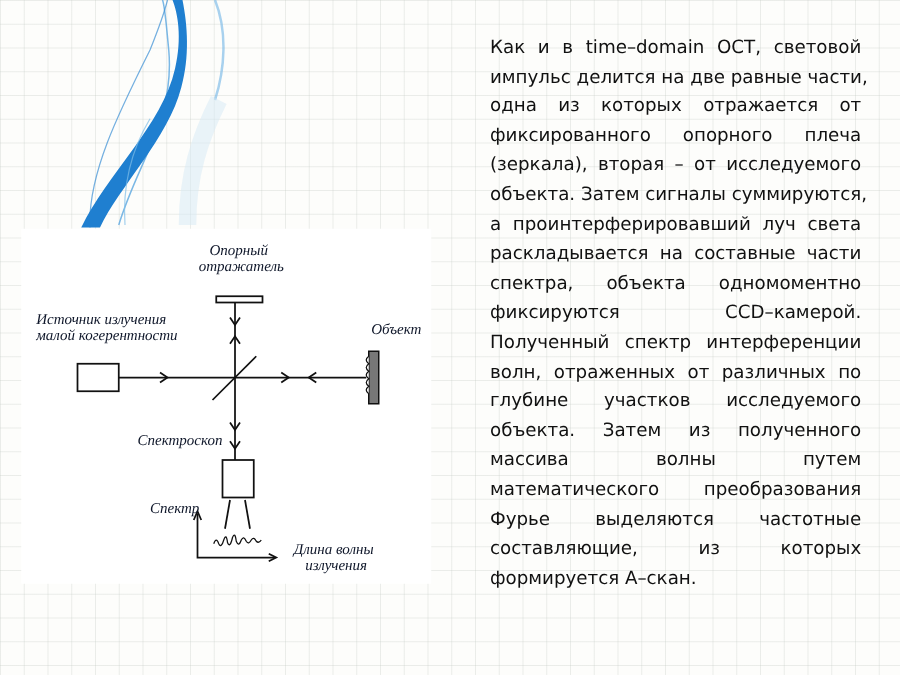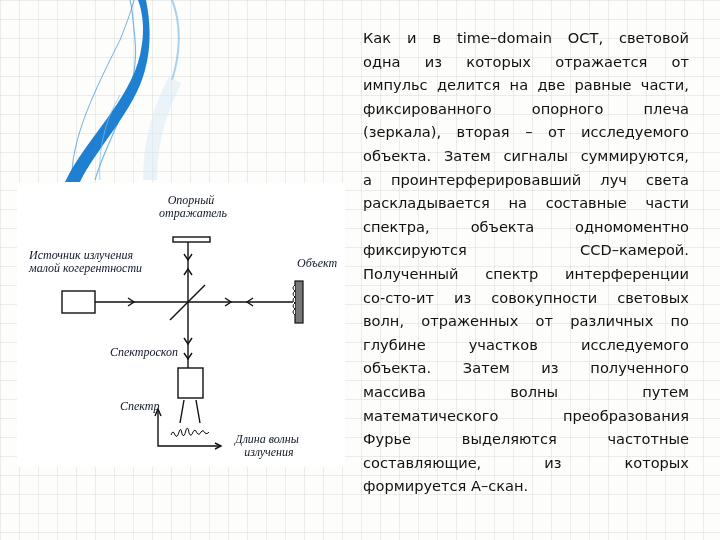--- a/index.html
+++ b/index.html
@@ -20,21 +20,21 @@
   .diagram svg { position:absolute; left:0; top:0; }
   .dlabel {
     position:absolute; font-family:"Liberation Serif", serif; font-style:italic;
     font-size:12px; color:#0f172a; line-height:13px; white-space:nowrap;
   }
   .text-col {
     position:absolute; left:363px; top:26px; width:326px;
     font-family:"DejaVu Sans", sans-serif; font-size:14.6px; line-height:23.6px;
     color:#111; text-align:justify; text-align-last:left;
   }
-  .text-col .ln { display:block; text-align:justify; text-align-last:justify; white-space:nowrap; }
+  .text-col .ln { display:block; text-align:justify; text-align-last:justify; white-space:nowrap;padding-left:29px; }
   .text-col .ln.last { text-align-last:left; }
 </style>
 </head>
 <body>
 
 <svg class="ribbon" width="360" height="190" viewBox="0 0 360 190">
   <path d="M 95 180 C 110 130, 140 95, 135 40 C 133 20, 132 5, 130 0" stroke="#5aa6e0" stroke-width="1.2" fill="none" opacity="0.8"></path>
   <path d="M 72 182 C 70 140, 95 90, 120 40 C 128 20, 132 8, 134 0" stroke="#3b8fd4" stroke-width="1" fill="none" opacity="0.7"></path>
   <path d="M 65 182 C 85 140, 130 100, 140 55 C 146 30, 142 10, 138 0 L 146 0 C 150 20, 152 45, 145 70 C 135 110, 95 150, 80 182 Z" fill="#1f7fd0"></path>
   <path d="M 100 180 C 98 150, 105 120, 120 95" stroke="#7fbde8" stroke-width="1" fill="none" opacity="0.7"></path>
@@ -92,31 +92,30 @@
   <div class="dlabel" style="left:93px; top:163px;">Спектроскоп</div>
   <div class="dlabel" style="left:103px; top:217px;">Спектр</div>
   <div class="dlabel" style="left:218px; top:250px;text-align:center;">
     <div>Длина волны</div>
     <div style="padding-left:4px;font-family:Liberation Serif, serif;">излучения</div>
   </div>
 </div>
 
 <div class="text-col">
   <span class="ln">Как и в time–domain OCT, световой</span>
+  <span class="ln">импульс делится на две равные части,</span>
   <span class="ln">одна из которых отражается от</span>
-  <span class="ln">импульс делится на две равные части,</span>
   <span class="ln">фиксированного опорного плеча</span>
   <span class="ln">(зеркала), вторая – от исследуемого</span>
   <span class="ln">объекта. Затем сигналы суммируются,</span>
   <span class="ln">а проинтерферировавший луч света</span>
   <span class="ln">раскладывается на составные части</span>
   <span class="ln">спектра, объекта одномоментно</span>
   <span class="ln">фиксируются CCD–камерой.</span>
   <span class="ln">Полученный спектр интерференции</span>
-  <span class="ln">со-сто-ит из совокупности световых</span>
   <span class="ln">волн, отраженных от различных по</span>
   <span class="ln">глубине участков исследуемого</span>
   <span class="ln">объекта. Затем из полученного</span>
   <span class="ln">массива волны путем</span>
   <span class="ln">математического преобразования</span>
   <span class="ln">Фурье выделяются частотные</span>
   <span class="ln">составляющие, из которых</span>
   <span class="ln last">формируется А–скан.</span>
 </div>
 

